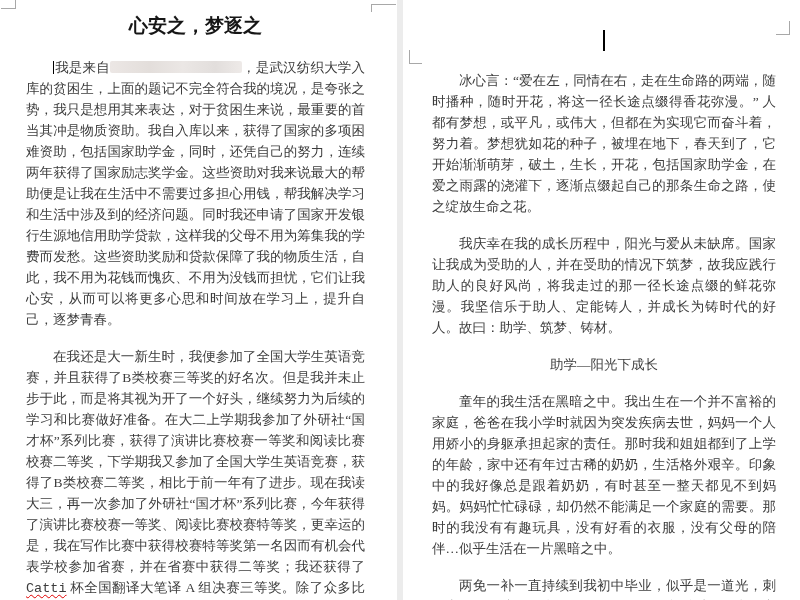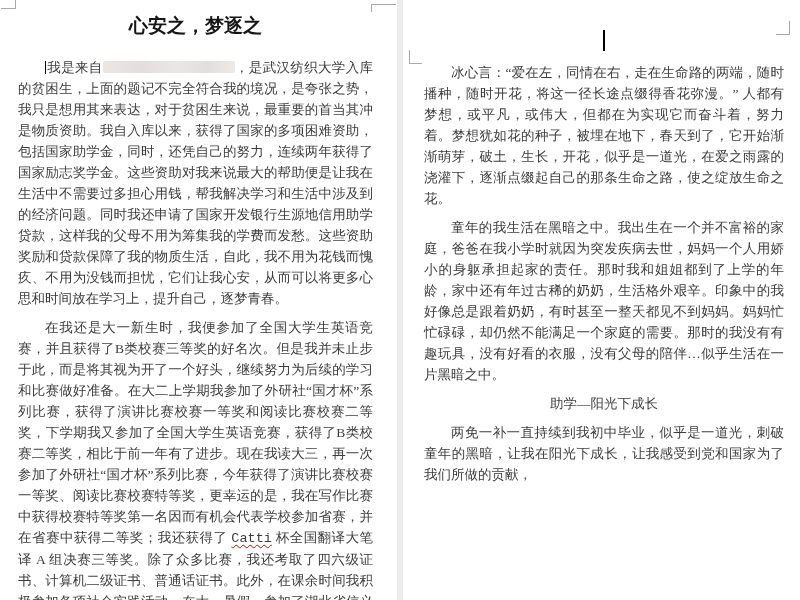--- a/index.html
+++ b/index.html
@@ -29,21 +29,21 @@
   .page-left .essay-title  { font-size: 19px; line-height: 22px; margin: 0 0 20px 0; }
   .page-right .essay-title { font-size: 25px; line-height: 28px; margin: 0 0 4px 0; }
 
   .body-text {
     font-size: 13.5px;
     line-height: 21px;
     text-align: justify;
     text-justify: inter-character;
     color: #3c3c3c;
   }
-  .para { margin: 8px; text-indent: 2em; }
+  .para { margin: 16px; text-indent: 2em; }
   .section-subtitle {
     text-align: center; text-indent: 0;
     margin: 0;
   }
 
   .caret {
     display: inline-block;
     width: 0; height: 0.95em;
     border-left: 1.5px solid #000;
     vertical-align: -2px;
@@ -91,23 +91,24 @@
       <p class="para"><span>在我还是大一新生时，我便参加了全国大学生英语竞赛，并且获得了B类校赛三等奖的好名次。但是我并未止步于此，而是将其视为开了一个好头，继续努力为后续的学习和比赛做好准备。在大二上学期我参加了外研社“国才杯”系列比赛，获得了演讲比赛校赛一等奖和阅读比赛校赛二等奖，下学期我又参加了全国大学生英语竞赛，获得了B类校赛二等奖，相比于前一年有了进步。现在我读大三，再一次参加了外研社“国才杯”系列比赛，今年获得了演讲比赛校赛一等奖、阅读比赛校赛特等奖，更幸运的是，我在写作比赛中获得校赛特等奖第一名因而有机会代表学校参加省赛，并在省赛中获得二等奖；我还获得了 </span><span class="spellcheck">Catti</span><span> 杯全国翻译大笔译 A 组决赛三等奖。除了众多比赛，我还考取了四六级证书、计算机二级证书、普通话证书。此外，在课余时间我积极参加各项社会实践活动，在大一暑假，参加了湖北省信义织梦暑期支教项目，并在队伍中担任队长一职，带领队员在武汉市黄陂区泡桐小学度过了半个月的支教生活。在大二暑假，参加湖北省</span></p>
     </div>
   </div>
 
   <div class="page-gap"></div>
 
   <div class="page page-right">
     <h1 class="essay-title"><span class="caret" style="height:0.85em; border-left-width:2px;"></span></h1>
 
     <div class="body-text">
-      <p class="para">冰心言：“爱在左，同情在右，走在生命路的两端，随时播种，随时开花，将这一径长途点缀得香花弥漫。” 人都有梦想，或平凡，或伟大，但都在为实现它而奋斗着，努力着。梦想犹如花的种子，被埋在地下，春天到了，它开始渐渐萌芽，破土，生长，开花，似乎是一道光，在爱之雨露的浇灌下，逐渐点缀起自己的那条生命之路，使之绽放生命之花。</p>
+      <p class="para">冰心言：“爱在左，同情在右，走在生命路的两端，随时播种，随时开花，将这一径长途点缀得香花弥漫。” 人都有梦想，或平凡，或伟大，但都在为实现它而奋斗着，努力着。梦想犹如花的种子，被埋在地下，春天到了，它开始渐渐萌芽，破土，生长，开花，包括国家助学金，在爱之雨露的浇灌下，逐渐点缀起自己的那条生命之路，使之绽放生命之花。</p>
+      <p class="para">我庆幸在我的成长历程中，阳光与爱从未缺席。国家让我成为受助的人，并在受助的情况下筑梦，故我应践行助人的良好风尚，将我走过的那一径长途点缀的鲜花弥漫。我坚信乐于助人、定能铸人，并成长为铸时代的好人。故曰：助学、筑梦、铸材。</p>
+      <p class="para section-subtitle">助学—阳光下成长</p>
       <p class="para">童年的我生活在黑暗之中。我出生在一个并不富裕的家庭，爸爸在我小学时就因为突发疾病去世，妈妈一个人用娇小的身躯承担起家的责任。那时我和姐姐都到了上学的年龄，家中还有年过古稀的奶奶，生活格外艰辛。印象中的我好像总是跟着奶奶，有时甚至一整天都见不到妈妈。妈妈忙忙碌碌，却仍然不能满足一个家庭的需要。那时的我没有有趣玩具，没有好看的衣服，没有父母的陪伴…似乎生活在一片黑暗之中。</p>
-      <p class="para section-subtitle">助学—阳光下成长</p>
       <p class="para">两免一补一直持续到我初中毕业，似乎是一道光，刺破童年的黑暗，让我在阳光下成长，让我感受到党和国家为了我们所做的贡献，</p>
     </div>
   </div>
 
   <div class="mark mark-l-tl"></div>
   <div class="mark mark-l-tr"></div>
   <div class="mark mark-r-tl"></div>
   <div class="mark mark-r-tr"></div>
 
 </div>

